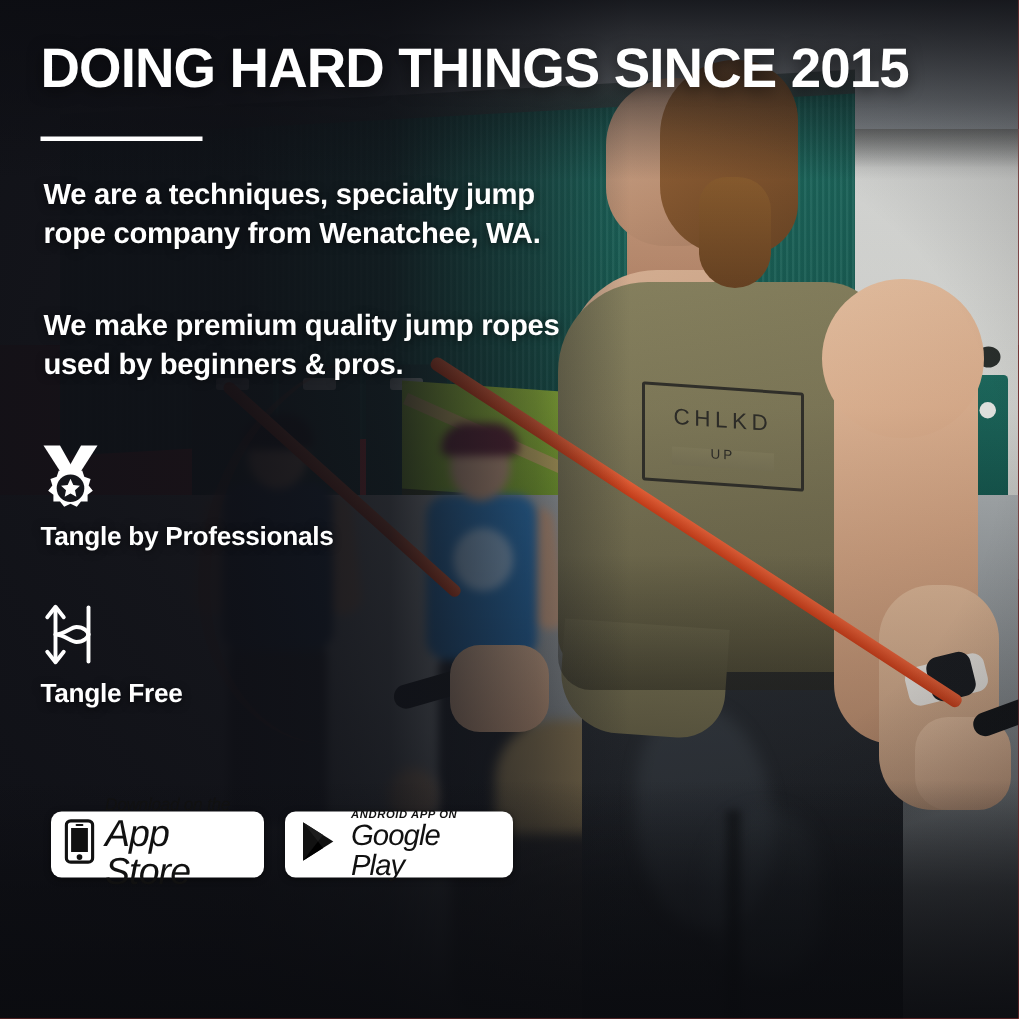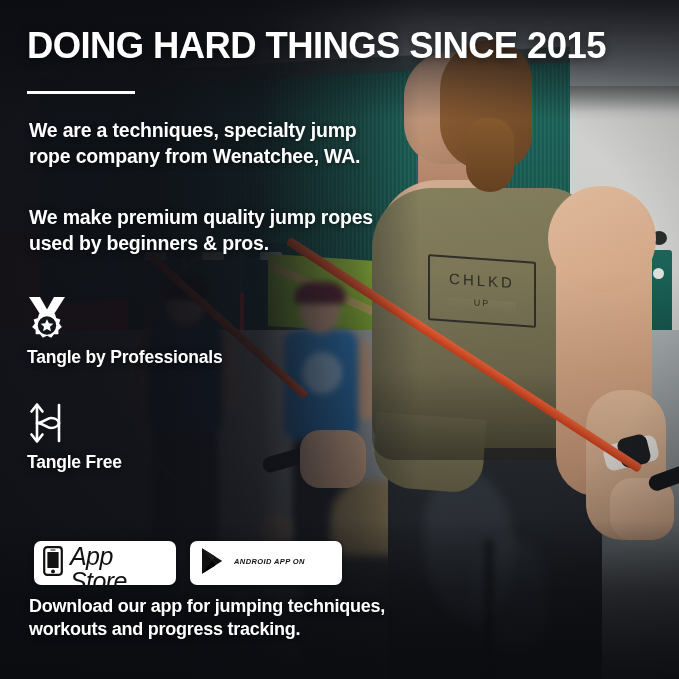--- a/index.html
+++ b/index.html
@@ -580,19 +580,19 @@
       <div class="badge badge-google">
         <span>
           <svg width="27" height="30" viewBox="0 0 27 30" aria-hidden="true">
             <path d="M3 2.2 L3 27.8 L23.2 15 Z" fill="#111"></path>
             <path d="M3 2.2 L16.4 10.6 L13 15 Z" fill="#1d1d1d"></path>
             <path d="M3 27.8 L16.4 19.4 L13 15 Z" fill="#000"></path>
           </svg>
         </span>
         <span class="badge-text">
           <span class="badge-small-caps">ANDROID APP ON</span>
+          <span class="badge-big g">Google Play</span>
         </span>
       </div>
     </div>
 
-    <div class="caption">Download our app for jumping techniques, workouts and progress tracking.</div>
   </div>
 </div>
 
 </body></html>

